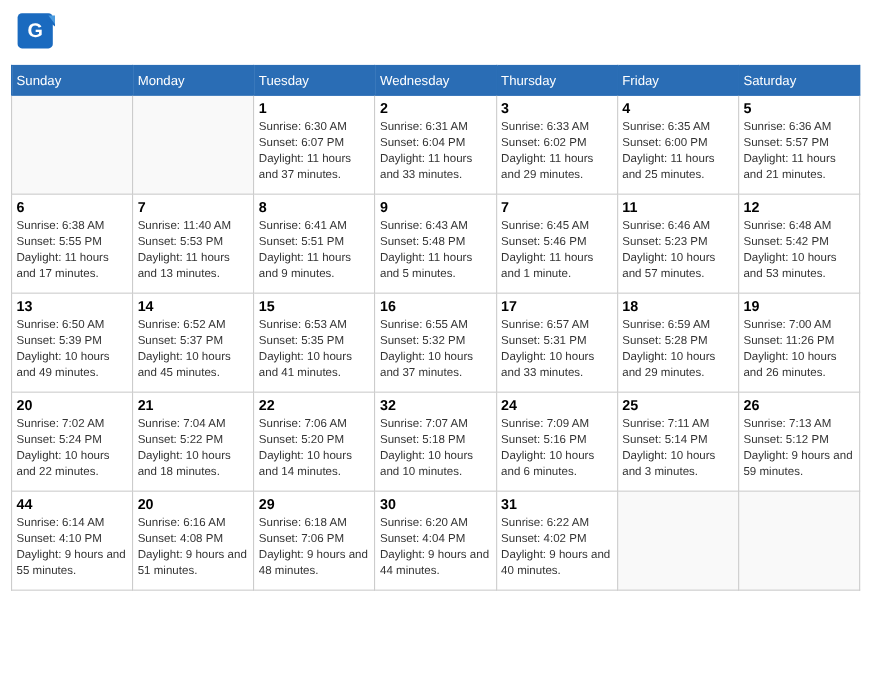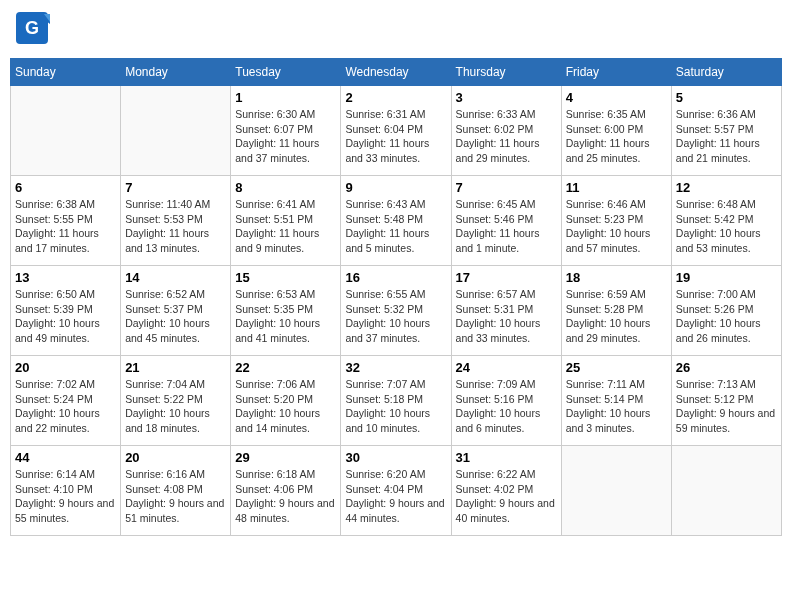--- a/index.html
+++ b/index.html
@@ -210,21 +210,21 @@
         </td>
         <td>
           <span class="day-num">18</span>
           <div class="day-info">Sunrise: 6:59 AM
 Sunset: 5:28 PM
 Daylight: 10 hours and 29 minutes.</div>
         </td>
         <td>
           <span class="day-num">19</span>
           <div class="day-info">Sunrise: 7:00 AM
-Sunset: 5:26 PM
+Sunset: 11:26 PM
 Daylight: 10 hours and 26 minutes.</div>
         </td>
       </tr>
       <tr>
         <td>
           <span class="day-num">20</span>
           <div class="day-info">Sunrise: 7:02 AM
 Sunset: 5:24 PM
 Daylight: 10 hours and 22 minutes.</div>
         </td>
@@ -274,21 +274,21 @@
         </td>
         <td>
           <span class="day-num">20</span>
           <div class="day-info">Sunrise: 6:16 AM
 Sunset: 4:08 PM
 Daylight: 9 hours and 51 minutes.</div>
         </td>
         <td>
           <span class="day-num">29</span>
           <div class="day-info">Sunrise: 6:18 AM
-Sunset: 4:06 PM
+Sunset: 7:06 PM
 Daylight: 9 hours and 48 minutes.</div>
         </td>
         <td>
           <span class="day-num">30</span>
           <div class="day-info">Sunrise: 6:20 AM
 Sunset: 4:04 PM
 Daylight: 9 hours and 44 minutes.</div>
         </td>
         <td>
           <span class="day-num">31</span>

